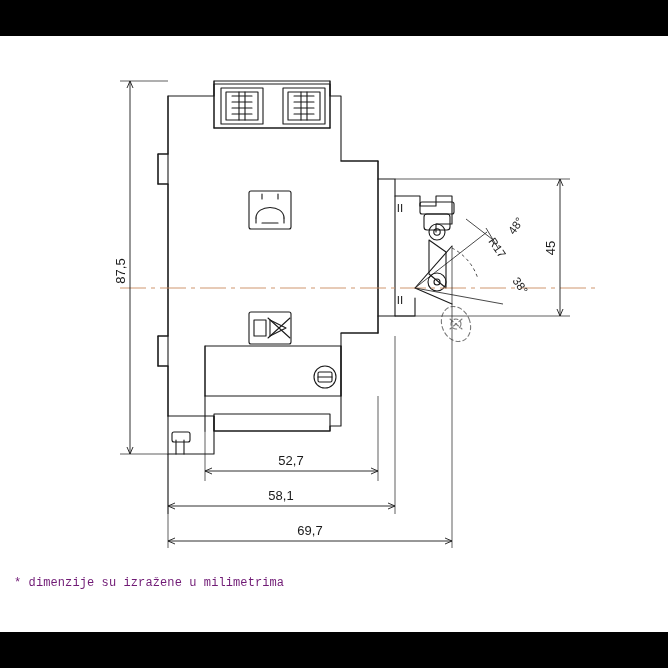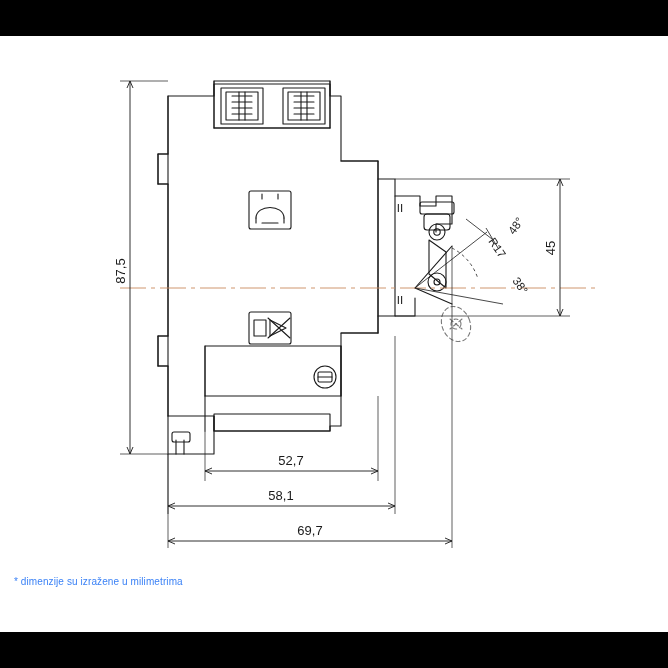--- a/index.html
+++ b/index.html
@@ -38,24 +38,25 @@
   }
   svg.dwg {
     display: block;
     width: 668px;
     height: 596px;
   }
   .caption {
     position: absolute;
     left: 14px;
     top: 540px;
-    font-size: 10px;
-    color: #3b82f6;
+    font-size: 12px;
+    color: #701a75;
     letter-spacing: 0.1px;
     white-space: nowrap;
+    font-family: Liberation Mono, monospace;
   }
   text {
     font-family: "Liberation Sans", sans-serif;
     fill: #1a1a1a;
   }
   .dimtext { font-size: 13px; }
   .angtext { font-size: 11.5px; }
 </style>
 </head>
 <body>

